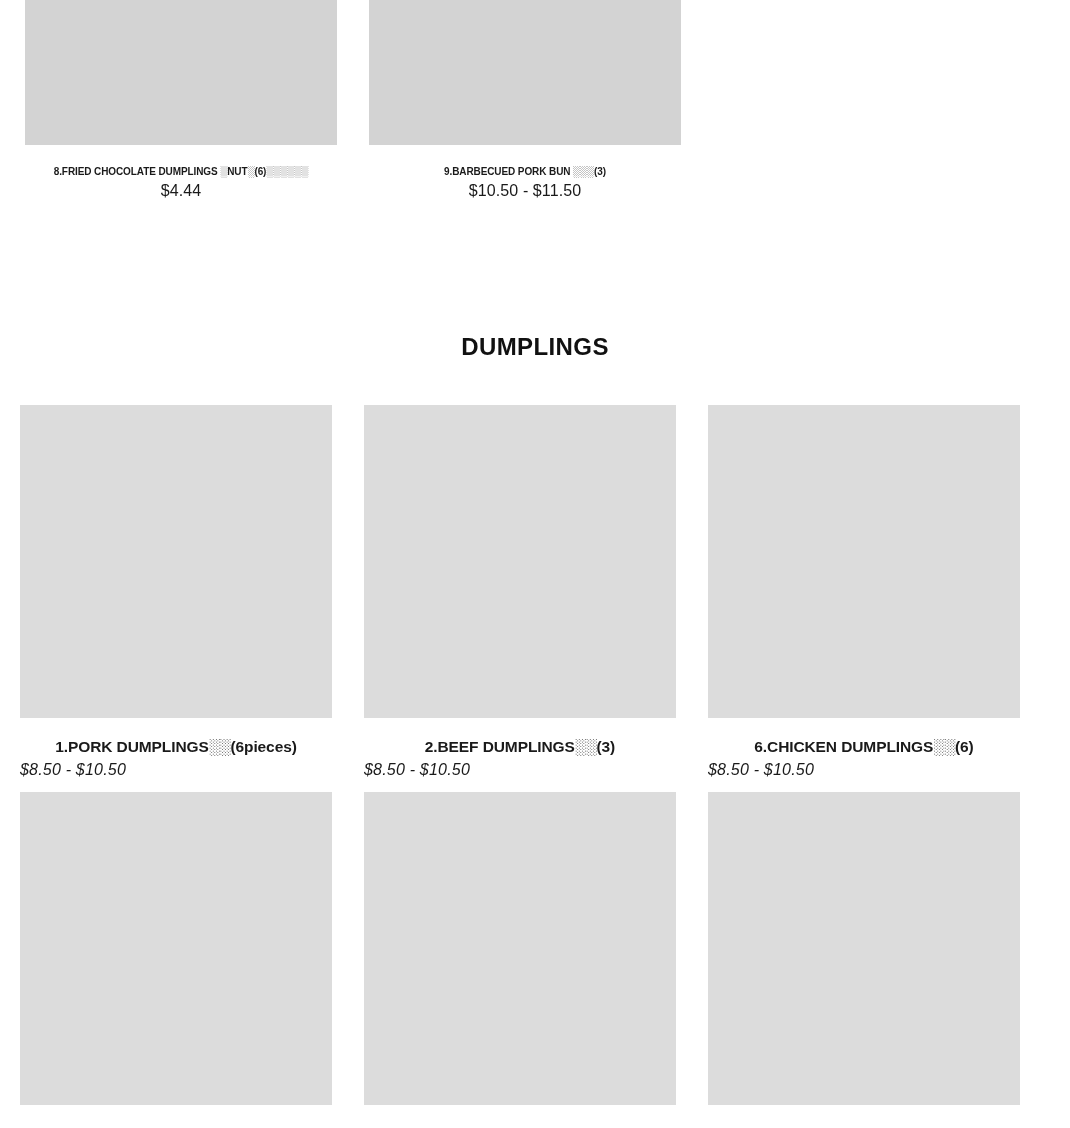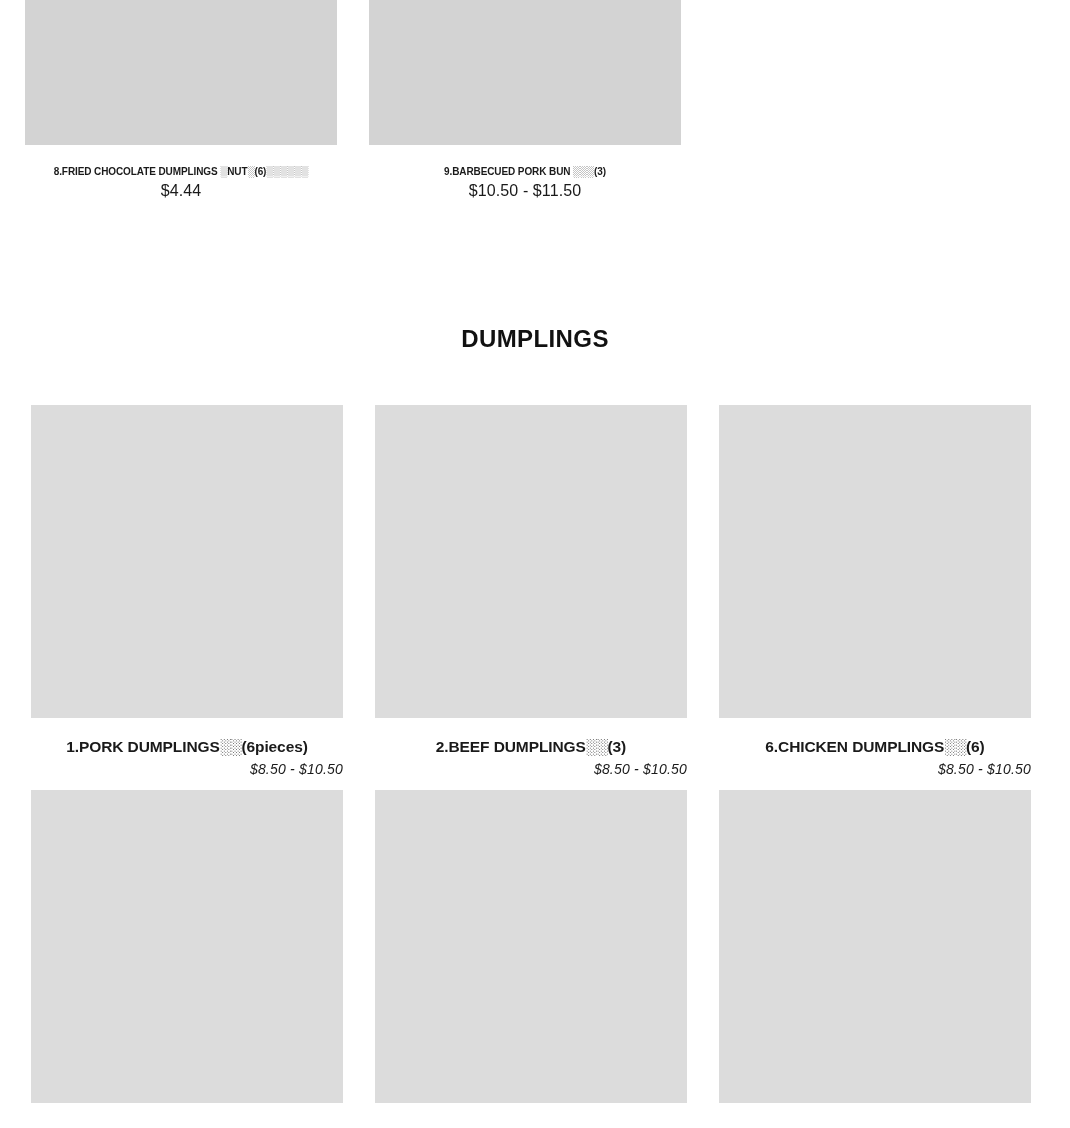--- a/index.html
+++ b/index.html
@@ -52,35 +52,35 @@
     text-align: center;
     font-size: 16px;
     font-weight: 400;
     color: #1a1a1a;
     letter-spacing: 0.1px;
   }
 
   
   .section-heading {
     position: absolute;
-    top: 325px;
+    top: 333px;
     left: 0;
     width: 1070px;
     text-align: center;
     font-size: 24px;
     font-weight: 700;
     letter-spacing: 0.4px;
     color: #111111;
   }
 
   
   .grid {
     position: absolute;
     top: 405px;
-    left: 31px;
+    left: 20px;
     width: 1000px;
     display: flex;
     flex-wrap: wrap;
     column-gap: 32px;
     row-gap: 0px;
   }
   .card {
     width: 312px;
   }
   .thumb {
@@ -93,22 +93,22 @@
     text-align: center;
     font-size: 15.5px;
     font-weight: 700;
     line-height: 1.4;
     letter-spacing: -0.1px;
     color: #1a1a1a;
   }
   .card-price {
     margin-top: 3px;
     margin-bottom: 13px;
-    text-align: right;
-    font-size: 14px;
+    text-align: left;
+    font-size: 16px;
     font-style: italic;
     font-weight: 400;
     color: #1a1a1a;
     letter-spacing: 0.2px;
   }
   .card.no-caption .thumb {
     height: 313px;
   }
 </style>
 </head>

